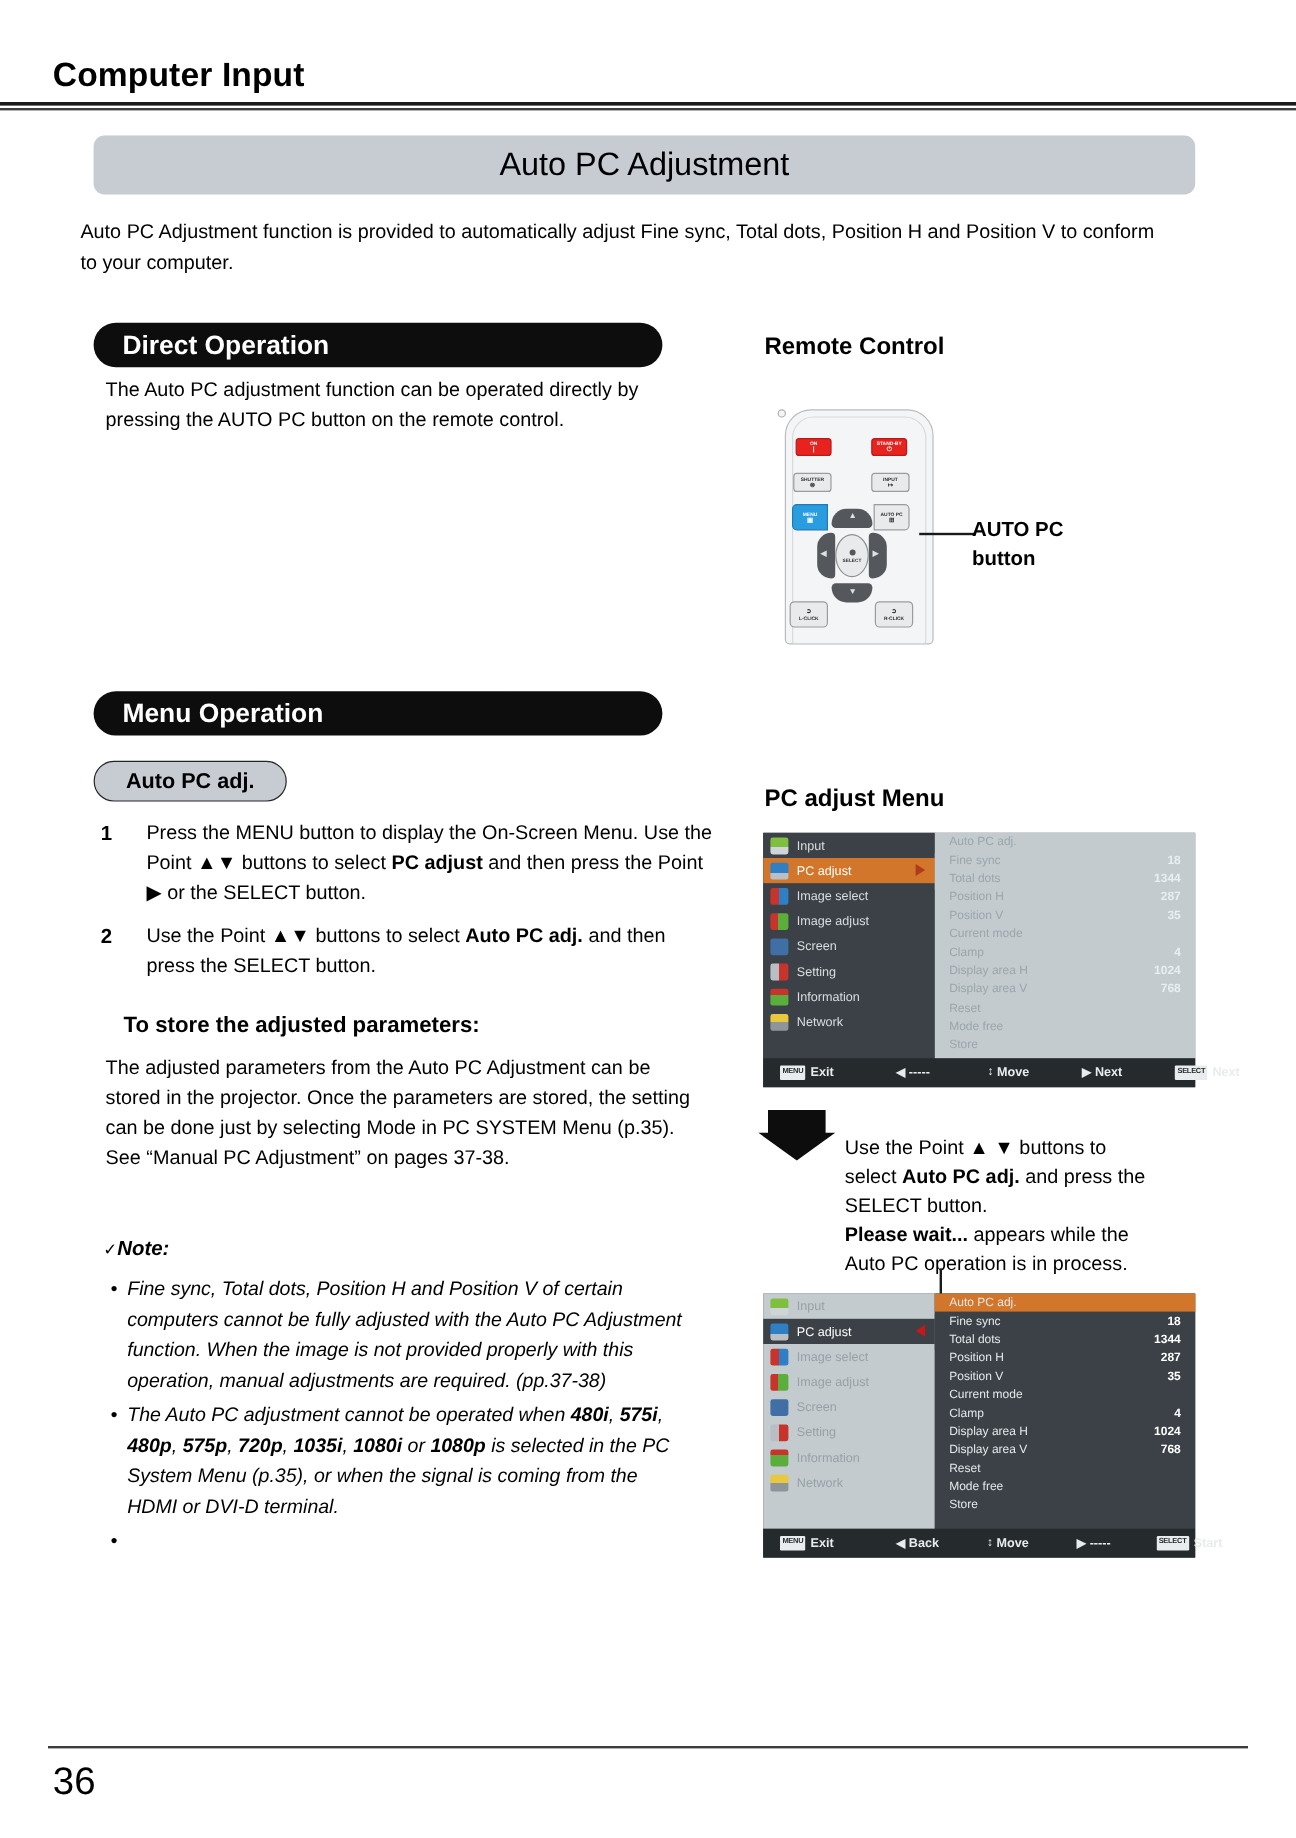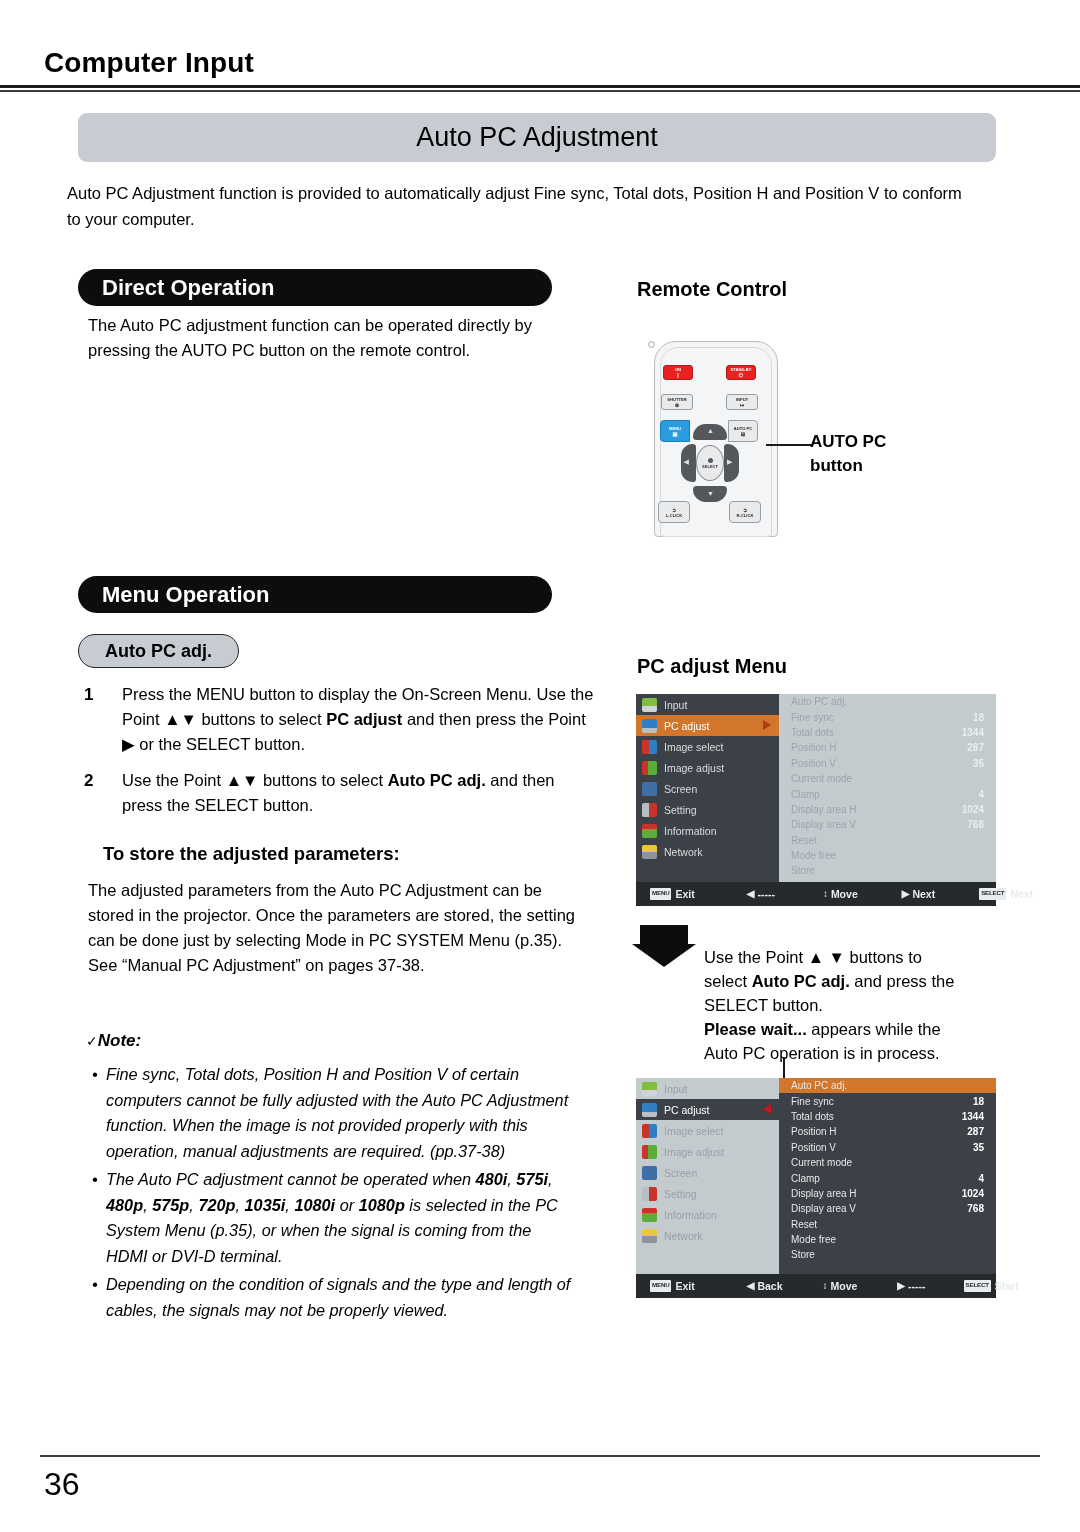--- a/index.html
+++ b/index.html
@@ -372,21 +372,20 @@
     <div class="note-item">
       <span class="bullet">•</span>
       <span>Fine sync, Total dots, Position H and Position V  of certain computers cannot be fully adjusted with the Auto PC Adjustment function. When the image is not provided properly with this operation, manual adjustments are required. (pp.37-38)</span>
     </div>
     <div class="note-item">
       <span class="bullet">•</span>
       <span>The Auto PC adjustment cannot be operated when <b>480i</b>, <b>575i</b>, <b>480p</b>, <b>575p</b>, <b>720p</b>, <b>1035i</b>, <b>1080i</b> or <b>1080p</b> is selected in the PC System Menu (p.35), or when the signal is coming from the HDMI or DVI-D terminal.</span>
     </div>
     <div class="note-item">
       <span class="bullet">•</span>
-      <span>Depending on the condition of signals and the type and length of cables, the signals may not be properly viewed.</span>
     </div>
   </div>
 
   <div class="rc-head" id="head-pcmenu">PC adjust Menu</div>
 
   <div class="osd" id="osd-1">
     <div class="osd-side">
         <div class="osd-item">
           <span class="ico ico-input"></span>
           <span class="lbl">Input</span>

